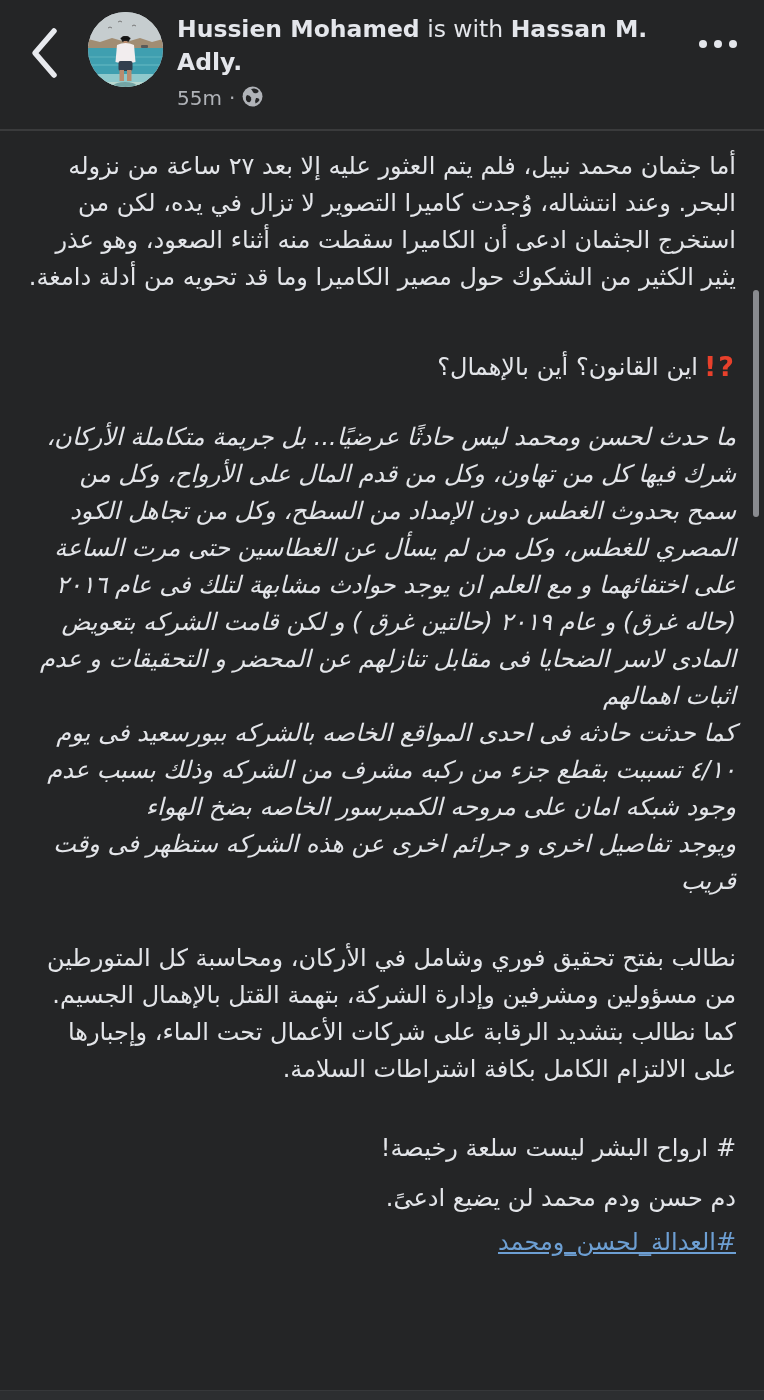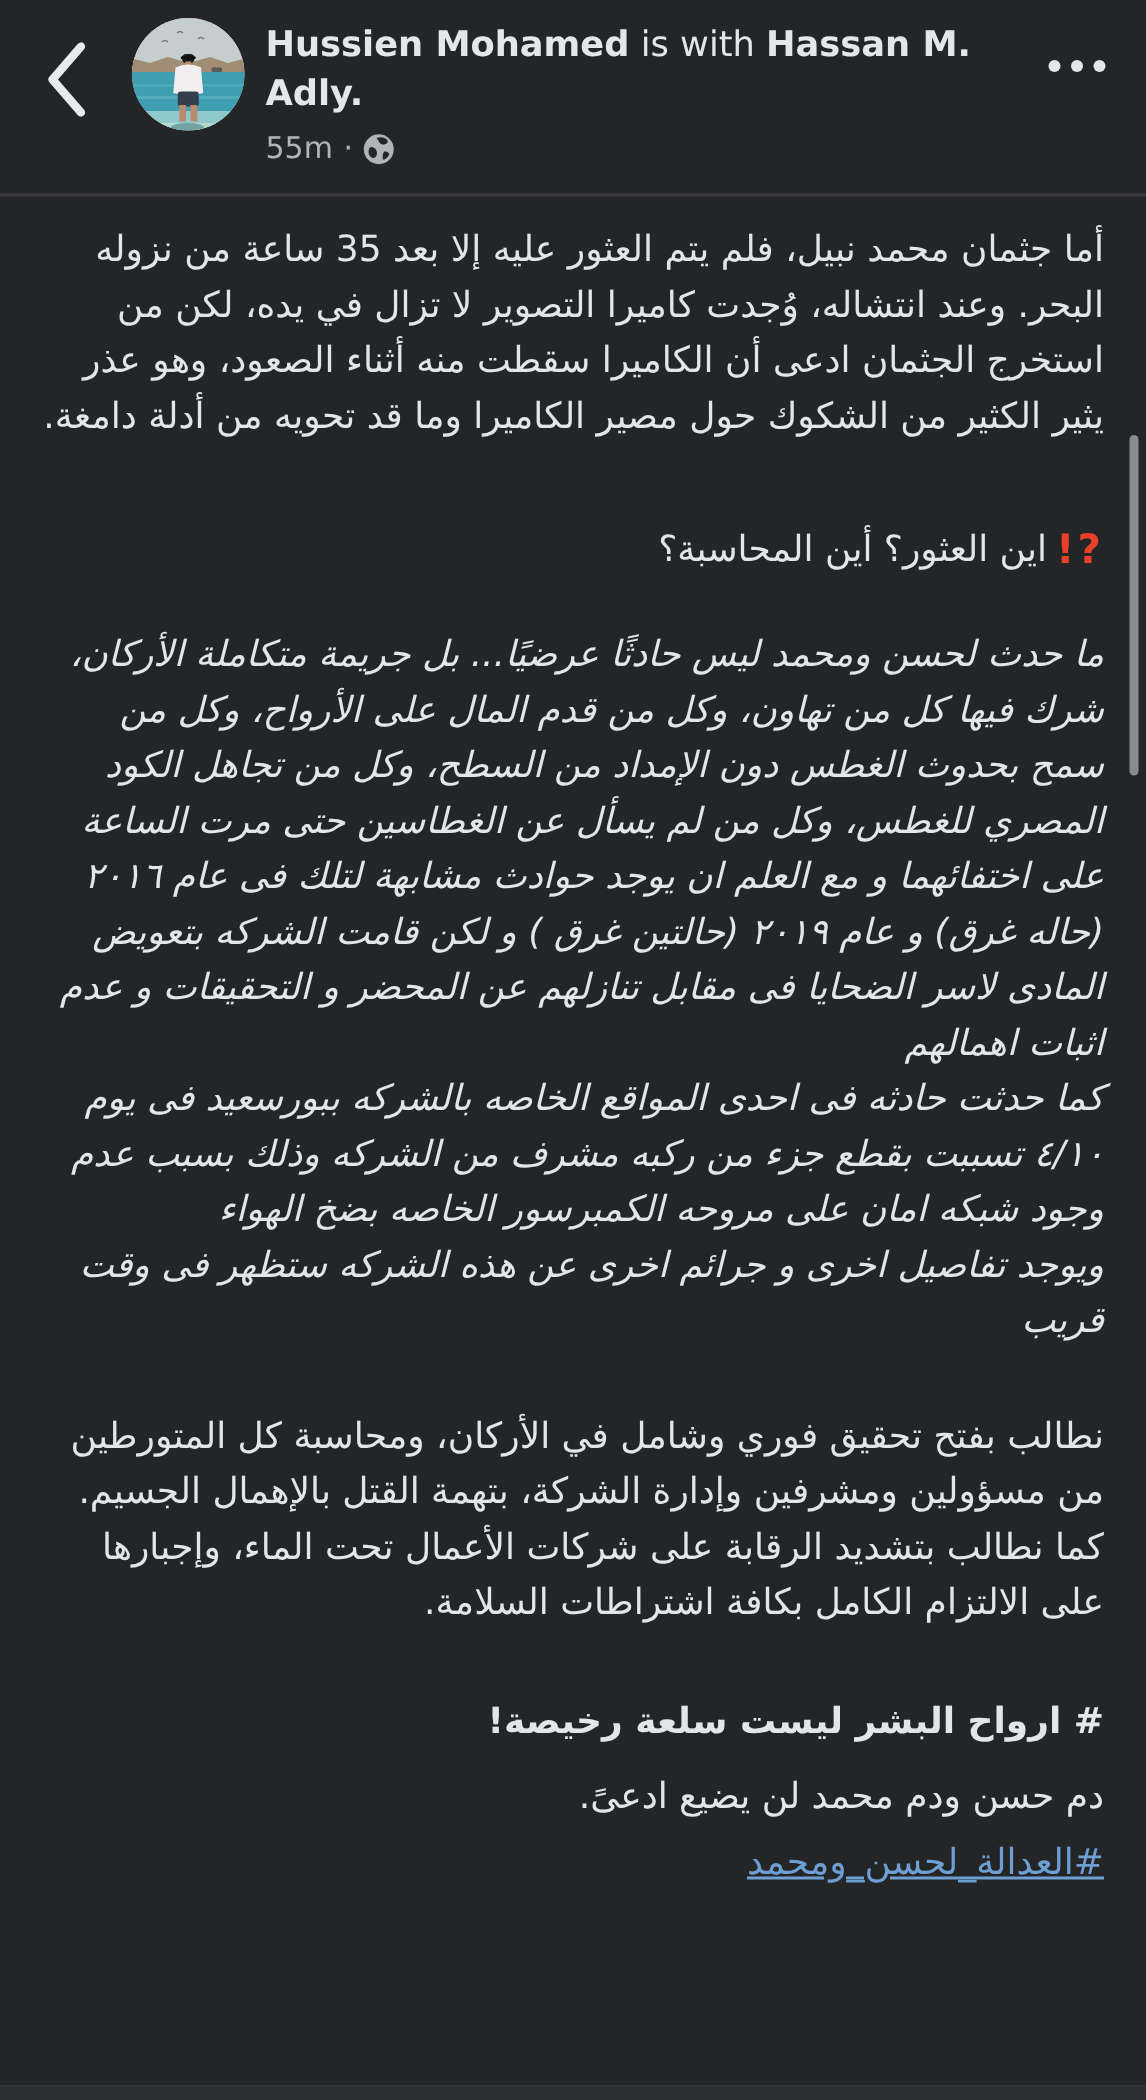--- a/index.html
+++ b/index.html
@@ -13,37 +13,37 @@
   .avatar{
     position:absolute;left:88px;top:12px;width:75px;height:75px;border-radius:50%;
     overflow:hidden;background:#c6cdcf;cursor:pointer;
   }
   .title{
     position:absolute;left:177px;top:13px;width:490px;
     font-size:23.5px;line-height:33px;font-weight:400;color:#e4e6eb;
   }
   .title .bold{font-weight:700;cursor:pointer;}
   .meta{
-    position:absolute;left:177px;top:86px;display:flex;align-items:flex-end;gap:7px;
+    position:absolute;left:177px;top:86px;display:flex;align-items:flex-start;gap:7px;
     color:#b0b3b8;font-size:20px;
   }
   .menu-dots{position:absolute;right:27px;top:40px;display:flex;gap:7px;cursor:pointer;}
   .menu-dots i{width:8px;height:8px;border-radius:50%;background:#e4e6eb;display:block;}
   .divider{position:absolute;top:129px;left:0;width:764px;height:2px;background:#3a3b3c;}
   
   .content{
     position:absolute;top:131px;left:0;right:0;padding:17px 28px 0 28px;
     direction:rtl;text-align:right;font-size:24px;line-height:37px;color:#e3e5e9;
     unicode-bidi:plaintext;
   }
   .content p{margin:0;}
   .p2{margin-top:51px !important;}
   .p3{margin-top:33px !important;font-style:italic;}
   .p4{margin-top:40px !important;}
-  .p5{margin-top:42px !important;font-weight:bold;}
+  .p5{margin-top:42px !important;}
   .p6{margin-top:37px !important;}
   .p7{margin-top:13px !important;}
   .alert-emoji{
     direction:ltr;unicode-bidi:bidi-override;display:inline-block;
     color:#e8402b;font-weight:700;font-size:27px;letter-spacing:2px;
     transform:translateY(1px);margin-left:6px;
   }
   .hashtag{
     display:block;color:#6d9fd3;text-decoration:underline;cursor:pointer;
     margin-top:7px;unicode-bidi:plaintext;
@@ -110,23 +110,23 @@
     <div class="menu-dots">
       <i></i>
       <i></i>
       <i></i>
     </div>
   </div>
 
   <div class="divider"></div>
 
   <div class="content">
-    <p class="p1">أما جثمان محمد نبيل، فلم يتم العثور عليه إلا بعد 35 ساعة من نزوله البحر. وعند انتشاله، وُجدت كاميرا التصوير لا تزال في يده، لكن من استخرج الجثمان ادعى أن الكاميرا سقطت منه أثناء الصعود، وهو عذر يثير الكثير من الشكوك حول مصير الكاميرا وما قد تحويه من أدلة دامغة.</p>
+    <p class="p1">أما جثمان محمد نبيل، فلم يتم العثور عليه إلا بعد ٢٧ ساعة من نزوله البحر. وعند انتشاله، وُجدت كاميرا التصوير لا تزال في يده، لكن من استخرج الجثمان ادعى أن الكاميرا سقطت منه أثناء الصعود، وهو عذر يثير الكثير من الشكوك حول مصير الكاميرا وما قد تحويه من أدلة دامغة.</p>
 
-    <p class="p2"><span class="alert-emoji">!?</span><span>اين العثور؟ أين المحاسبة؟</span></p>
+    <p class="p2"><span class="alert-emoji">!?</span><span>اين القانون؟ أين بالإهمال؟</span></p>
 
     <p class="p3">
       <span>ما حدث لحسن ومحمد ليس حادثًا عرضيًا... بل جريمة متكاملة الأركان، شرك فيها كل من تهاون، وكل من قدم المال على الأرواح، وكل من سمح بحدوث الغطس دون الإمداد من السطح، وكل من تجاهل الكود المصري للغطس، وكل من لم يسأل عن الغطاسين حتى مرت الساعة على اختفائهما و مع العلم ان يوجد حوادث مشابهة لتلك فى عام ٢٠١٦ (حاله غرق) و عام ٢٠١٩ (حالتين غرق ) و لكن قامت الشركه بتعويض المادى لاسر الضحايا فى مقابل تنازلهم عن المحضر و التحقيقات و عدم اثبات اهمالهم</span><br>
       <span>كما حدثت حادثه فى احدى المواقع الخاصه بالشركه ببورسعيد فى يوم ٤/١٠ تسببت بقطع جزء من ركبه مشرف من الشركه وذلك بسبب عدم وجود شبكه امان على مروحه الكمبرسور الخاصه بضخ الهواء</span><br>
       <span>ويوجد تفاصيل اخرى و جرائم اخرى عن هذه الشركه ستظهر فى وقت قريب</span>
     </p>
 
     <p class="p4">نطالب بفتح تحقيق فوري وشامل في الأركان، ومحاسبة كل المتورطين من مسؤولين ومشرفين وإدارة الشركة، بتهمة القتل بالإهمال الجسيم. كما نطالب بتشديد الرقابة على شركات الأعمال تحت الماء، وإجبارها على الالتزام الكامل بكافة اشتراطات السلامة.</p>
 
     <p class="p5"># ارواح البشر ليست سلعة رخيصة!</p>

